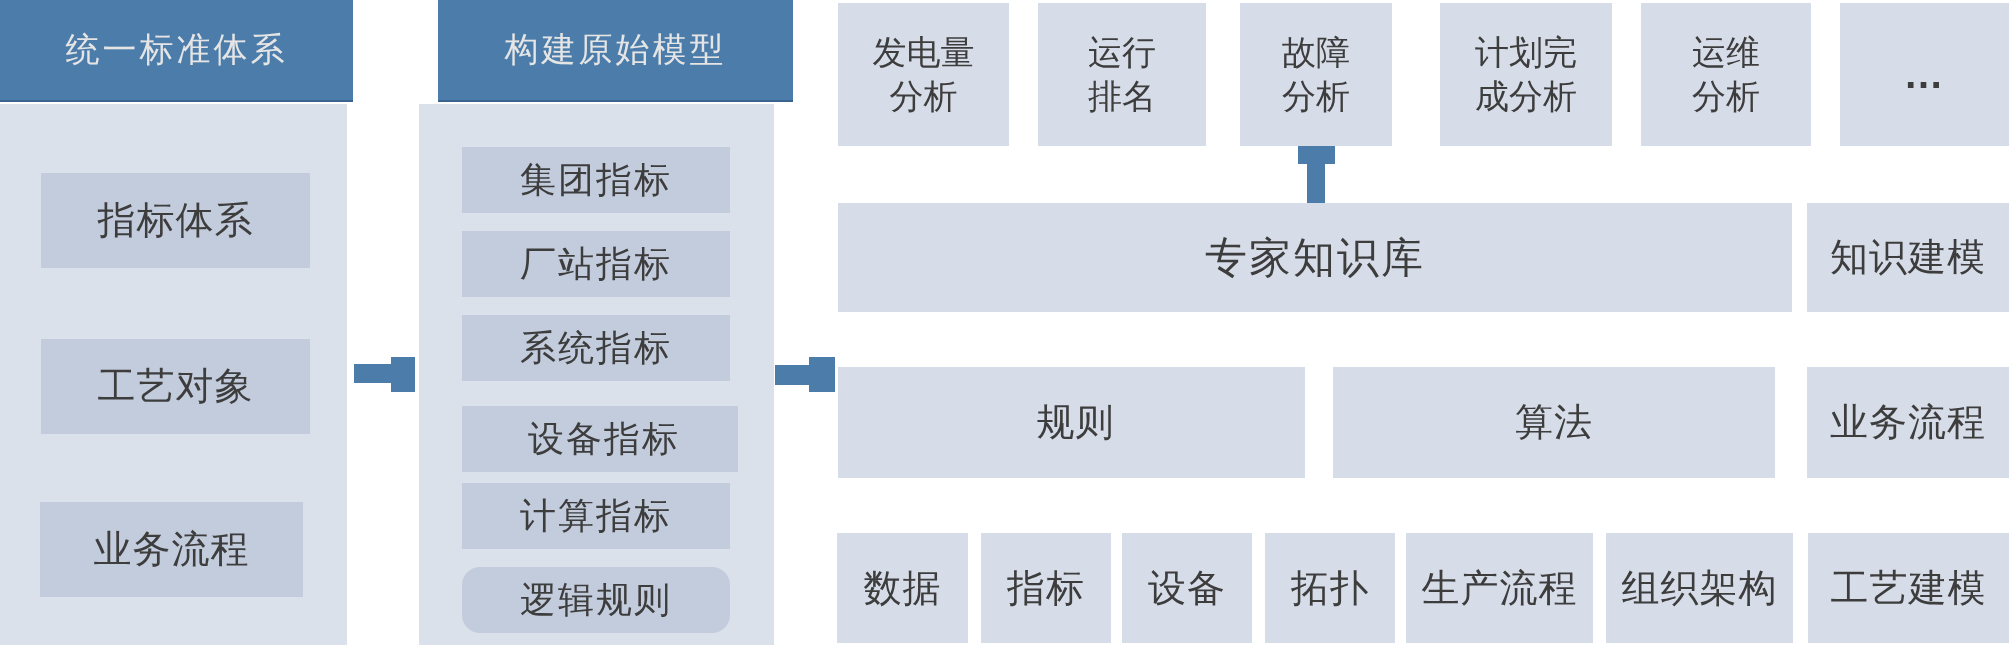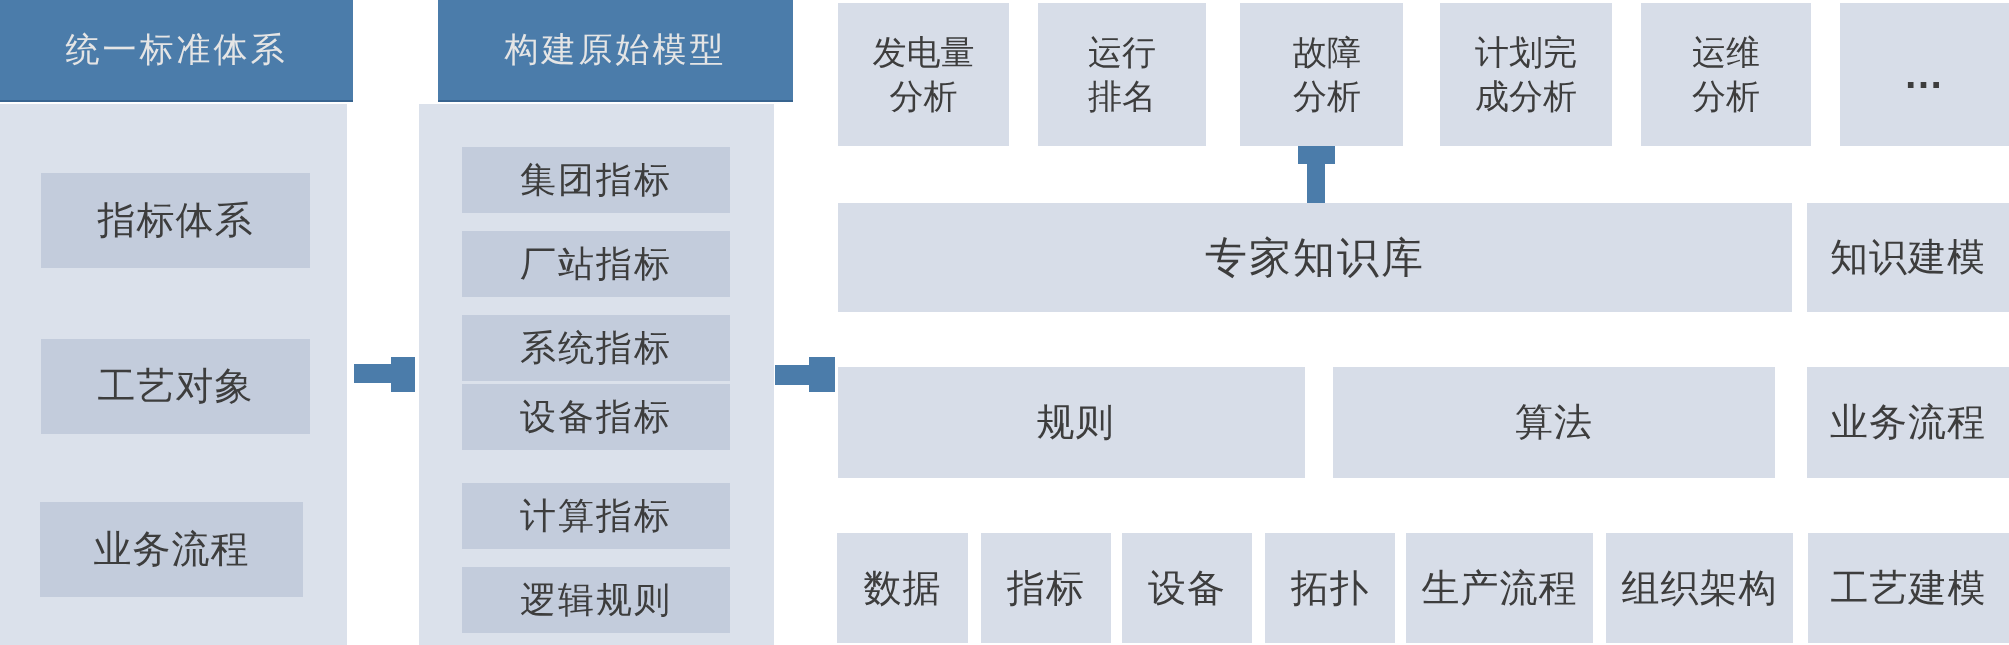--- a/index.html
+++ b/index.html
@@ -70,34 +70,34 @@
   <div>
     <div class="arrow-part" style="left:354px; top:364px; width:37px; height:19px;"></div>
     <div class="arrow-part" style="left:391px; top:357px; width:24px; height:35px;"></div>
   </div>
 
   <div class="hdr" style="left:419px; top:0; width:355px; height:102px;margin-left:19px;">构建原始模型</div>
   <div class="panel" style="left:419px; top:104px; width:355px; height:541px;"></div>
   <div class="citem" style="left:462px; top:131px; width:268px; height:66px; font-size:36px;">集团指标</div>
   <div class="citem" style="left:462px; top:215px; width:268px; height:66px; font-size:36px;">厂站指标</div>
   <div class="citem" style="left:462px; top:299px; width:268px; height:66px; font-size:36px;">系统指标</div>
-  <div class="citem" style="left:462px; top:368px; width:268px; height:66px; font-size:36px;">设备指标</div>
+  <div class="citem" style="left:462px; top:390px; width:268px; height:66px; font-size:36px;padding-left:8px;">设备指标</div>
   <div class="citem" style="left:462px; top:467px; width:268px; height:66px; font-size:36px;">计算指标</div>
-  <div class="citem" style="left:462px; top:551px; width:268px; height:66px; font-size:36px;">逻辑规则</div>
+  <div class="citem" style="left:462px; top:551px; width:268px; height:66px; font-size:36px;border-radius:18px;">逻辑规则</div>
 
   <div>
     <div class="arrow-part" style="left:775px; top:365px; width:34px; height:20px;"></div>
     <div class="arrow-part" style="left:809px; top:357px; width:26px; height:35px;"></div>
   </div>
 
   <div class="box small-label" style="left:838px; top:3px; width:171px; height:143px;">发电量
 分析</div>
   <div class="box small-label" style="left:1038px; top:3px; width:168px; height:143px;">运行
 排名</div>
-  <div class="box small-label" style="left:1240px; top:3px; width:152px; height:143px;padding-left:11px;">故障
+  <div class="box small-label" style="left:1240px; top:3px; width:152px; height:143px;">故障
 分析</div>
   <div class="box small-label" style="left:1440px; top:3px; width:172px; height:143px;">计划完
 成分析</div>
   <div class="box small-label" style="left:1641px; top:3px; width:170px; height:143px;">运维
 分析</div>
   <div class="box ellipsis-label" style="left:1840px; top:3px; width:169px; height:143px;">…</div>
 
   <div>
     <div class="arrow-part" style="left:1298px; top:146px; width:37px; height:18px;"></div>
     <div class="arrow-part" style="left:1307px; top:164px; width:18px; height:39px;"></div>

